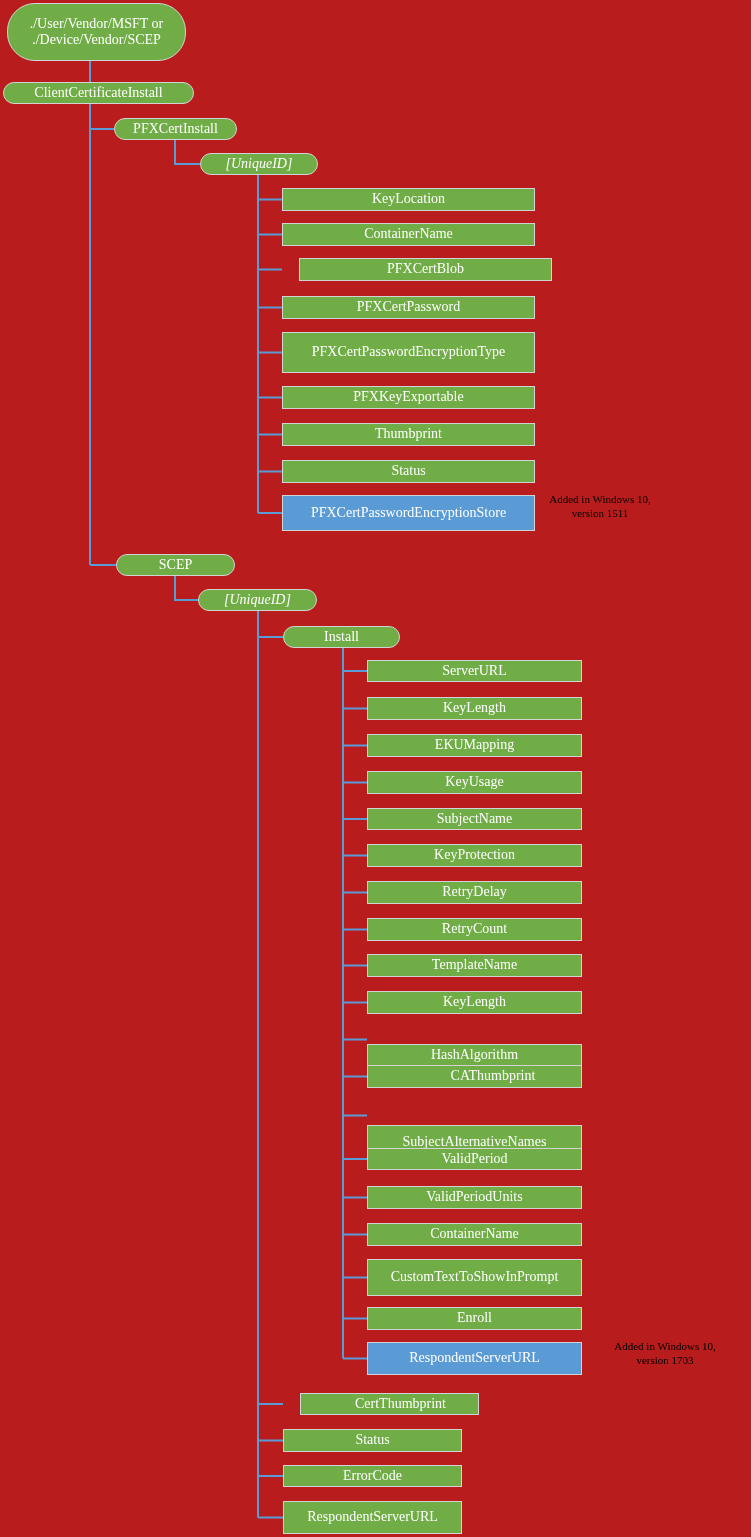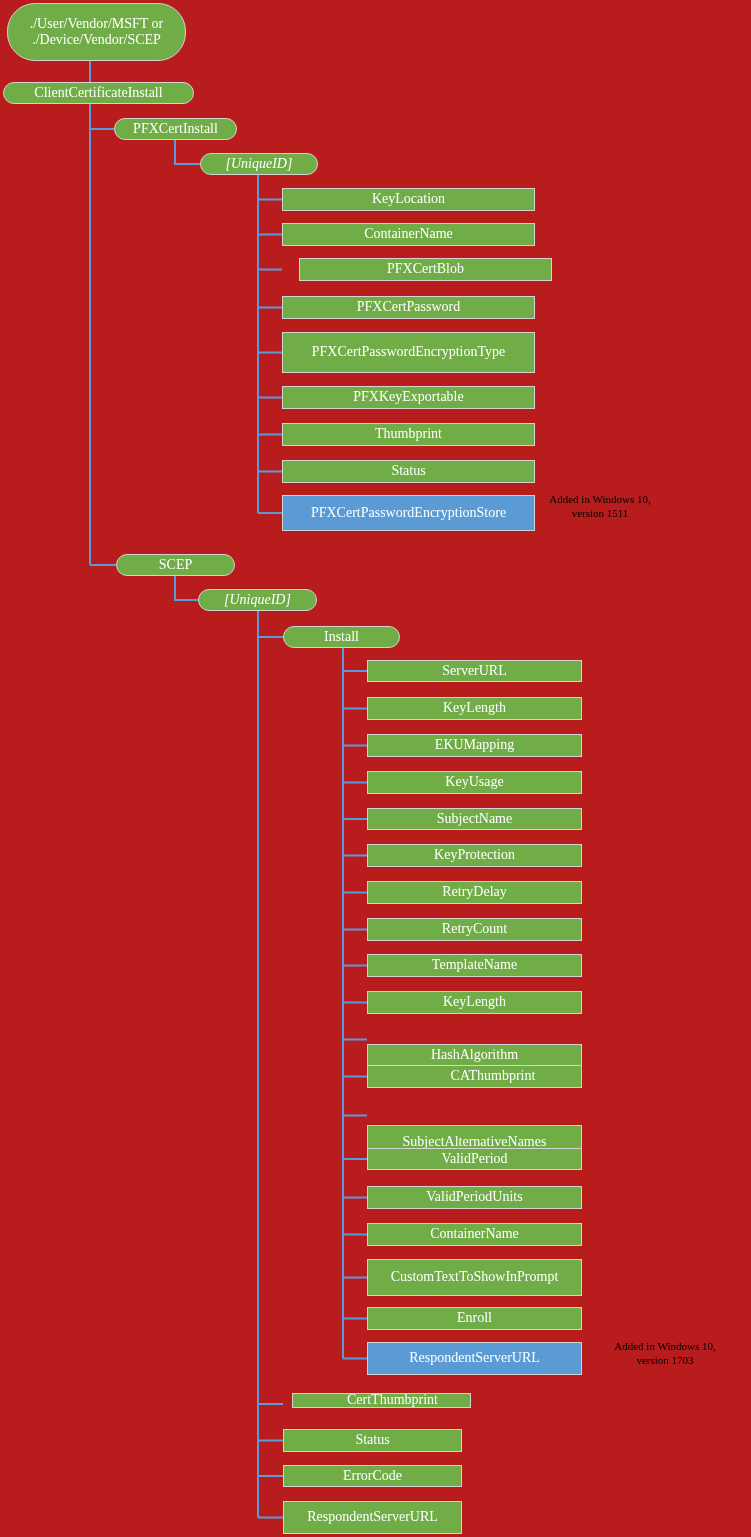--- a/index.html
+++ b/index.html
@@ -116,18 +116,18 @@
   <div class="node" style="left:367px;top:1223px;width:215px;height:23px;">ContainerName</div>
   <div class="node" style="left:367px;top:1259px;width:215px;height:37px;">CustomTextToShowInPrompt</div>
   <div class="node" style="left:367px;top:1307px;width:215px;height:23px;">Enroll</div>
   <div class="node blue" style="left:367px;top:1342px;width:215px;height:33px;">RespondentServerURL</div>
 
   <div class="ann" style="left:570px;top:1339px;width:190px;">
     <div>Added in Windows 10,</div>
     <div>version 1703</div>
   </div>
 
-  <div class="node" style="left:292px;top:1393px;width:179px;height:15px;padding-left:22px;">CertThumbprint</div>
+  <div class="node" style="left:300px;top:1393px;width:179px;height:22px;padding-left:22px;">CertThumbprint</div>
   <div class="node" style="left:283px;top:1429px;width:179px;height:23px;">Status</div>
   <div class="node" style="left:283px;top:1465px;width:179px;height:22px;">ErrorCode</div>
   <div class="node" style="left:283px;top:1501px;width:179px;height:33px;">RespondentServerURL</div>
 
 </div>
 
 </body></html>

